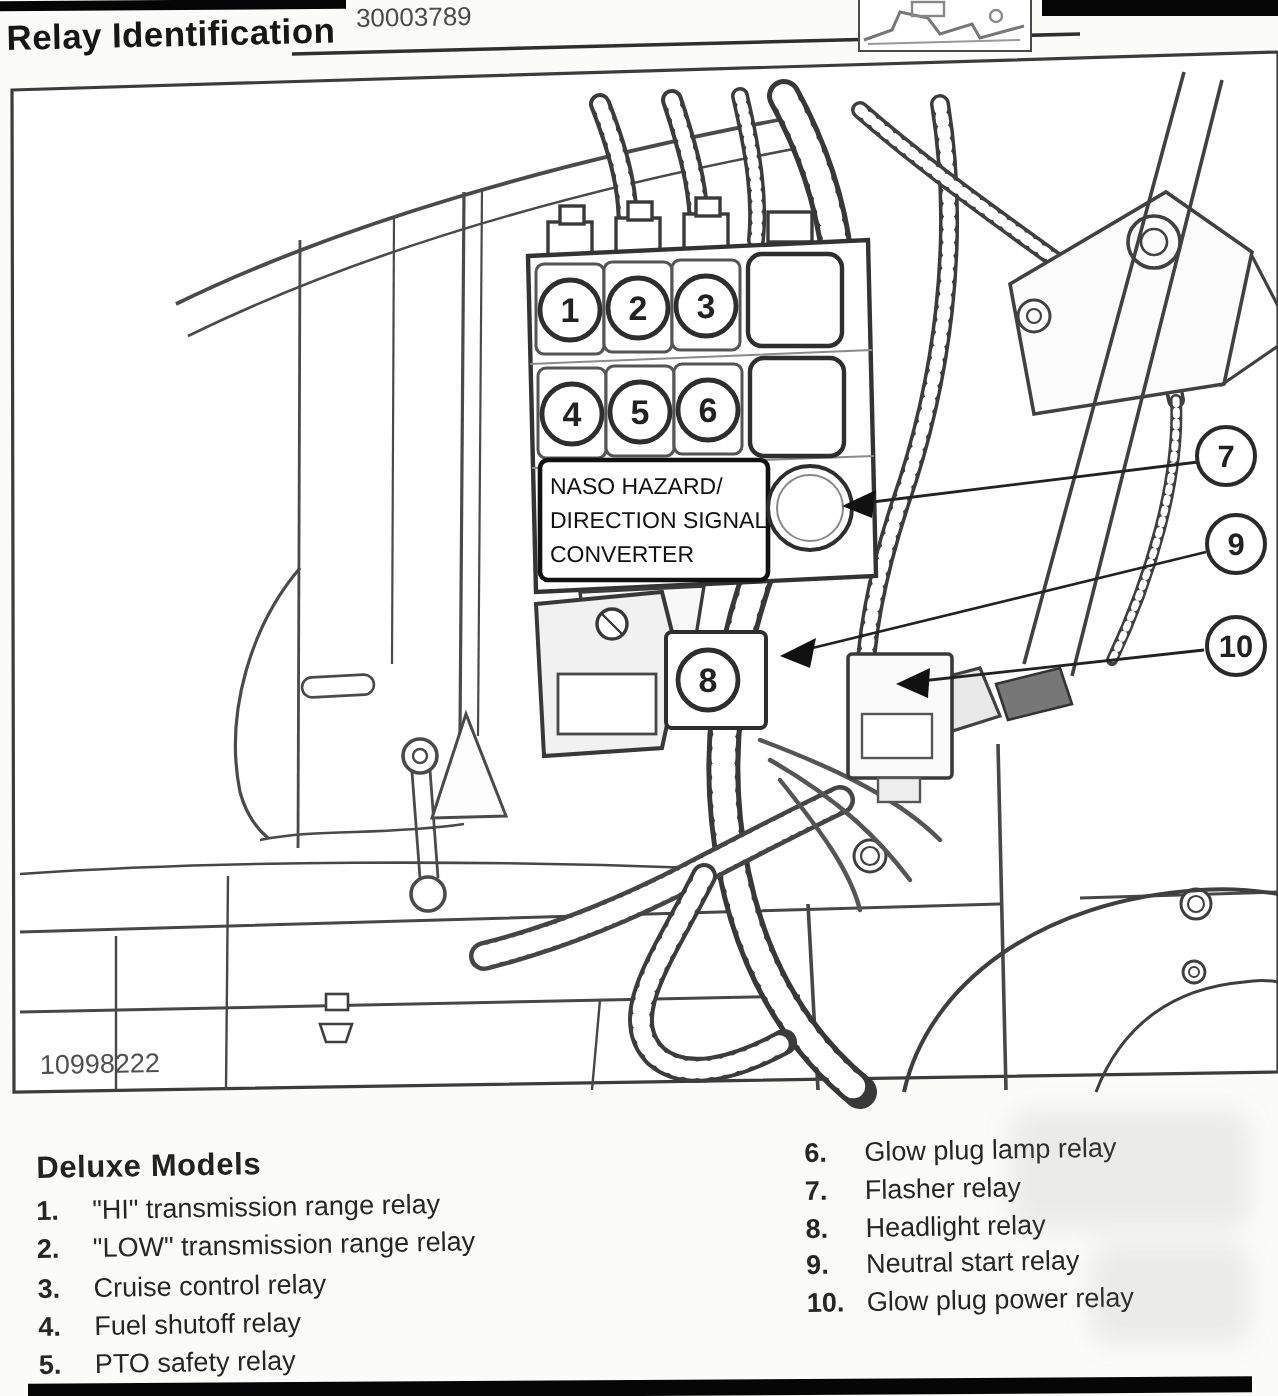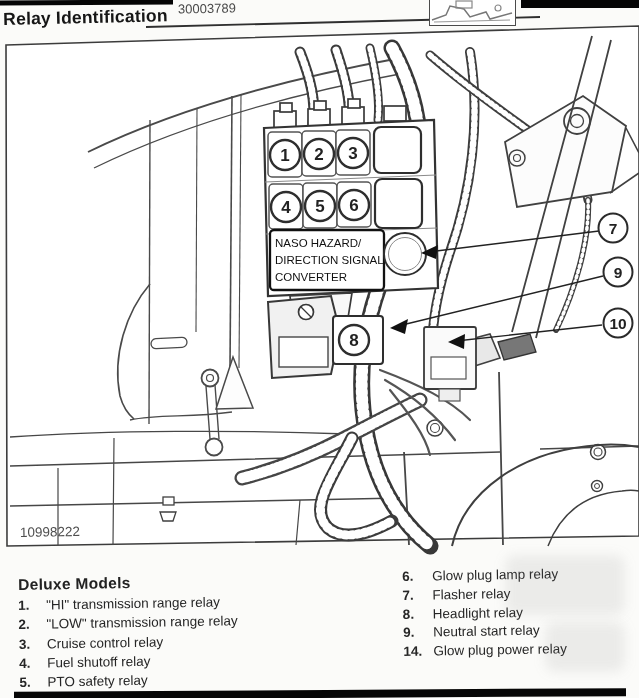--- a/index.html
+++ b/index.html
@@ -272,20 +272,20 @@
   </div>
   <div class="row">
     <span class="num">8.</span>
     <span class="lbl">Headlight relay</span>
   </div>
   <div class="row">
     <span class="num">9.</span>
     <span class="lbl">Neutral start relay</span>
   </div>
   <div class="row">
-    <span class="num">14.</span>
+    <span class="num">10.</span>
     <span class="lbl">Glow plug power relay</span>
   </div>
 </div>
 
 <div class="abs smudge" style="left:505px;top:555px;width:120px;height:60px;"></div>
 <div class="abs smudge" style="left:545px;top:622px;width:80px;height:50px;"></div>
 <div class="abs bottom-bar"></div>
 
 </body></html>

